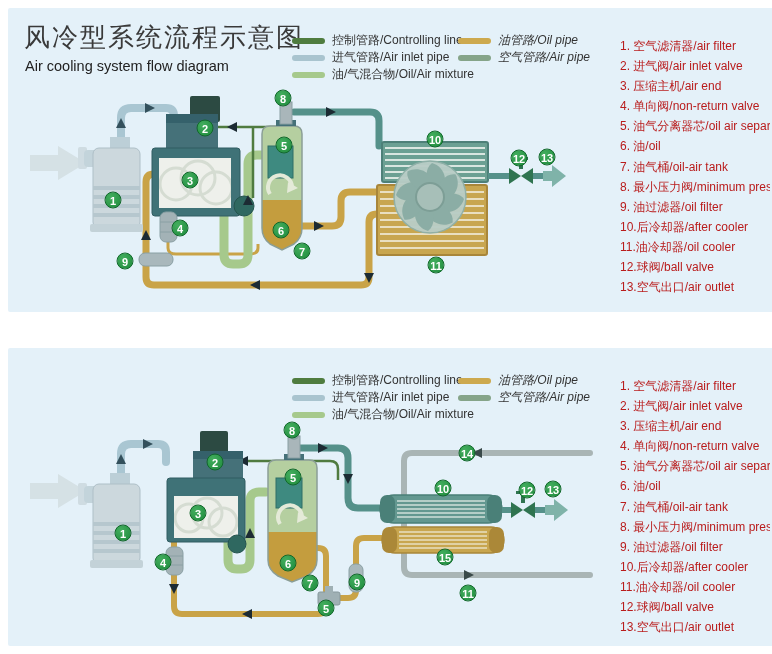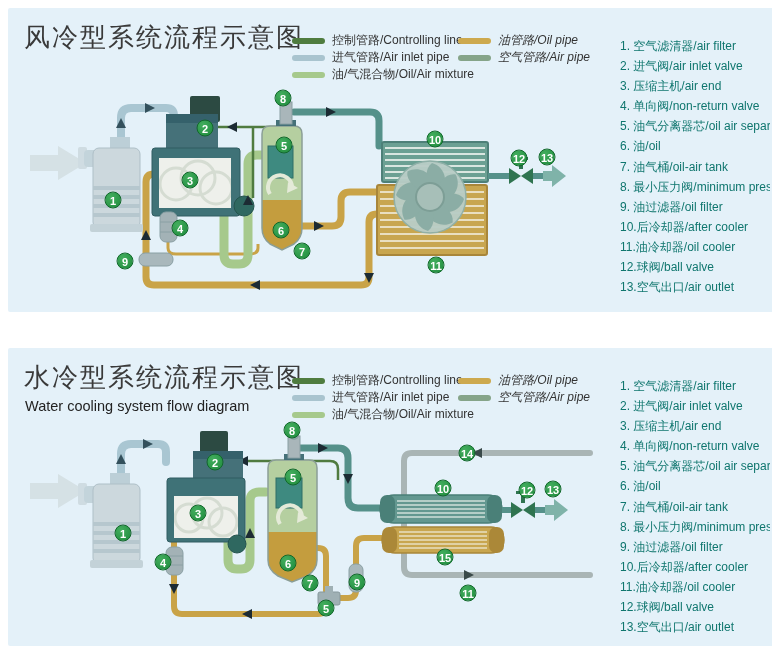--- a/index.html
+++ b/index.html
@@ -10,35 +10,36 @@
   #panel-water{top:348px;height:298px;}
   .title-zh{position:absolute;left:16px;top:12px;font-size:26px;color:#3a3a3a;letter-spacing:2px;white-space:nowrap;}
   .title-en{position:absolute;left:17px;top:50px;font-size:14.5px;color:#222;white-space:nowrap;}
   .legend-col{position:absolute;top:24px;}
   .legend-col.c1{left:284px;}
   .legend-col.c2{left:450px;font-style:italic;}
   .legend-item{display:flex;align-items:center;height:17px;}
   .swatch{width:33px;height:6px;border-radius:3px;margin-right:7px;flex:0 0 auto;}
   .legend-label{font-size:12px;color:#333;white-space:nowrap;}
   .parts-list{position:absolute;left:612px;top:28px;width:150px;overflow:hidden;}
-  .parts-list .li{height:20.1px;line-height:20.1px;font-size:12px;color:#0f766e;white-space:nowrap;}
+  .parts-list .li{height:20.1px;line-height:20.1px;font-size:12px;color:#b91c1c;white-space:nowrap;}
   .diagram{position:absolute;left:0;top:0;}
   .badges{position:absolute;left:0;top:0;width:100%;height:100%;pointer-events:none;}
   .badge{position:absolute;width:17px;height:17px;border-radius:50%;
          background:radial-gradient(circle at 35% 30%,#43ae5e,#1e8a3c);
          border:1px solid #11692b;box-sizing:border-box;color:#fff;
          font-size:11px;font-weight:bold;display:flex;align-items:center;justify-content:center;
          transform:translate(-50%,-50%);}
   svg{display:block;}
 </style>
 </head>
 <body>
 
 <section class="panel" id="panel-air">
   <div class="title-zh">风冷型系统流程示意图</div>
+  <div class="title-en">Air cooling system flow diagram</div>
 
   <div class="legend-col c1">
       <div class="legend-item">
       <span class="swatch" style="background: rgb(79, 124, 63);"></span>
       <span class="legend-label">控制管路/Controlling line</span>
     </div>
       <div class="legend-item">
       <span class="swatch" style="background: rgb(169, 196, 207);"></span>
       <span class="legend-label">进气管路/Air inlet pipe</span>
     </div>
@@ -237,22 +238,20 @@
       <div class="badge" style="left: 275px; top: 90px;">8</div>
       <div class="badge" style="left: 117px; top: 253px;">9</div>
       <div class="badge" style="left: 427px; top: 131px;">10</div>
       <div class="badge" style="left: 428px; top: 257px;">11</div>
       <div class="badge" style="left: 511px; top: 150px;">12</div>
       <div class="badge" style="left: 539px; top: 149px;">13</div>
     </div>
 </section>
 
 <section class="panel" id="panel-water">
-  <div class="title-zh">水冷型系统流程示意图</div>
-  <div class="title-en">Water cooling system flow diagram</div>
 
   <div class="legend-col c1">
       <div class="legend-item">
       <span class="swatch" style="background: rgb(79, 124, 63);"></span>
       <span class="legend-label">控制管路/Controlling line</span>
     </div>
       <div class="legend-item">
       <span class="swatch" style="background: rgb(169, 196, 207);"></span>
       <span class="legend-label">进气管路/Air inlet pipe</span>
     </div>

